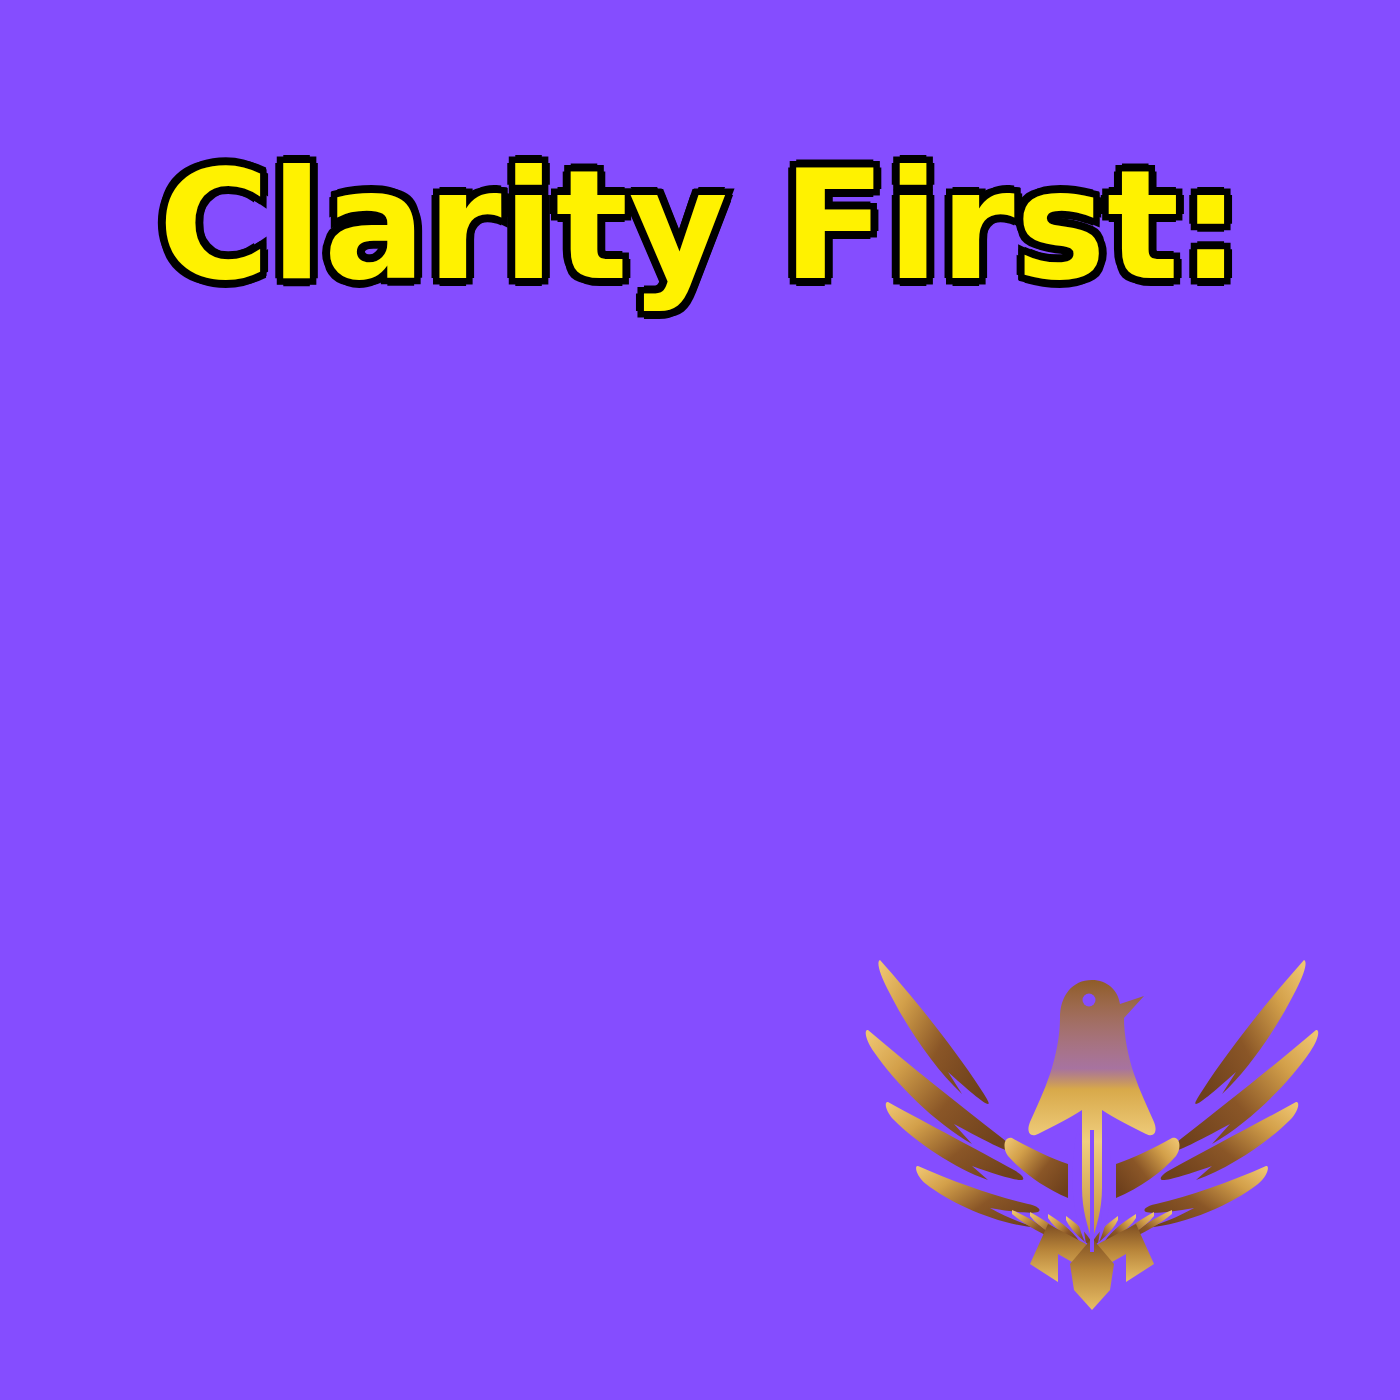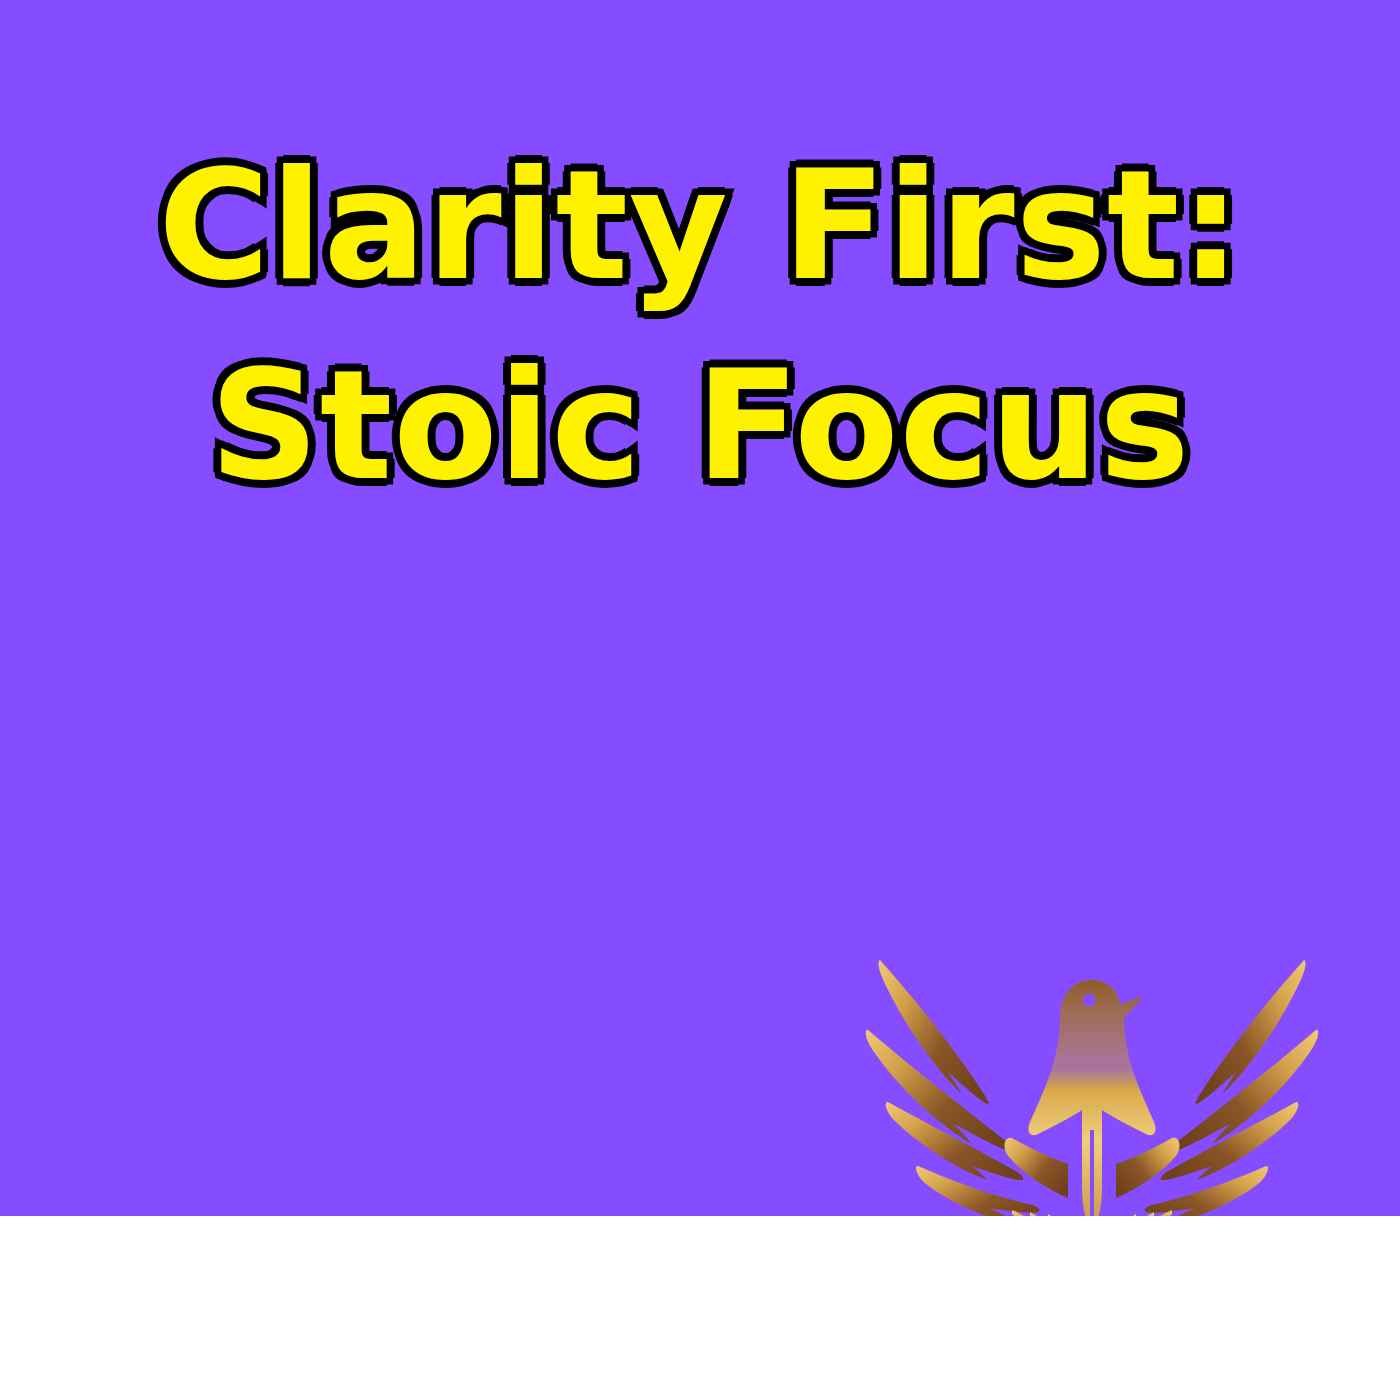--- a/index.html
+++ b/index.html
@@ -9,21 +9,21 @@
     background: #ffffff;
   }
   body {
     font-family: "DejaVu Sans", sans-serif;
   }
 
   
   #cover {
     position: relative;
     width: 1400px;
-    height: 1216px;
+    height: 1400px;
     overflow: hidden;
     background: #854DFF;
   }
 
   
   #title-block {
     position: absolute;
     left: 0;
     top: 150px;
     width: 1400px;
@@ -75,21 +75,20 @@
     height: 100%;
   }
 </style>
 </head>
 <body>
 
 <div id="cover" style="background: rgb(133, 77, 255);">
 
   <div id="title-block">
     <span class="title-line" id="title-line-1" style="color: rgb(255, 242, 0); -webkit-text-stroke: 13px rgb(0, 0, 0);">Clarity First:</span>
-    <span class="title-line" id="title-line-2" style="color: rgb(255, 242, 0); -webkit-text-stroke: 13px rgb(0, 0, 0);">Stoic Focus</span>
   </div>
 
   <div id="logo-wrap">
     <svg id="logo-svg" viewBox="0 0 460 360" xmlns="http://www.w3.org/2000/svg">
       <defs>
 
         <radialGradient id="gGlow" cx="50%" cy="52%" r="62%">
           <stop offset="0%" stop-color="#F7DA93"></stop>
           <stop offset="12%" stop-color="#EFC571"></stop>
           <stop offset="30%" stop-color="#D9A248"></stop>

